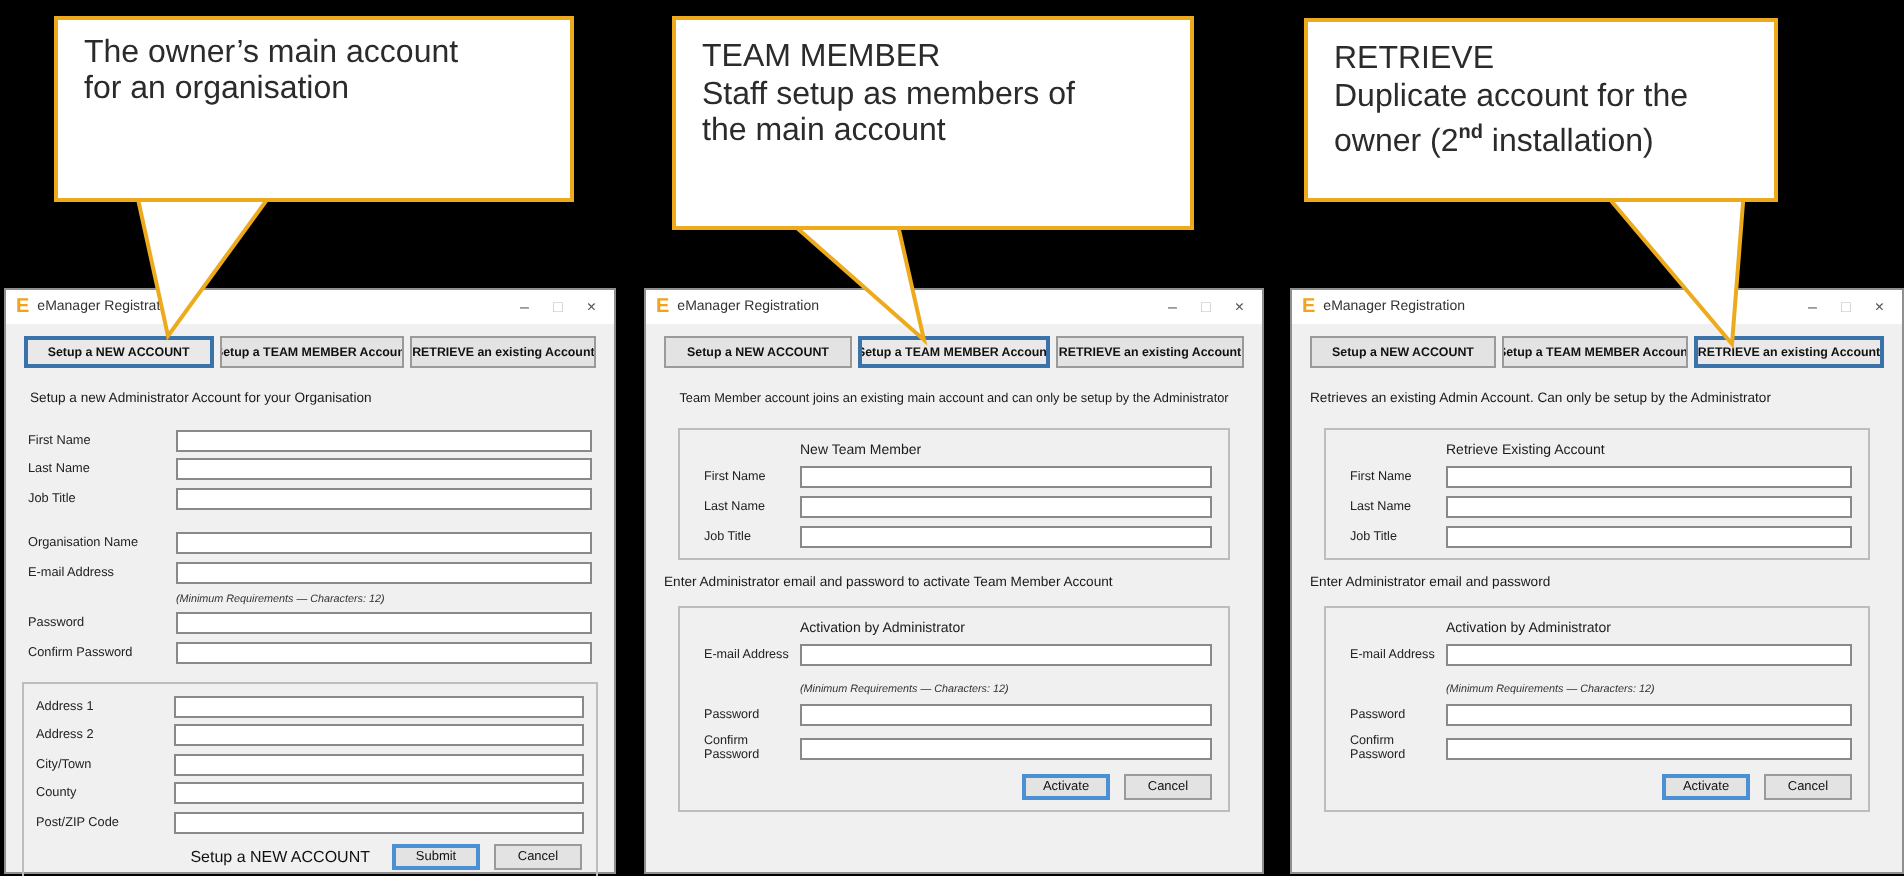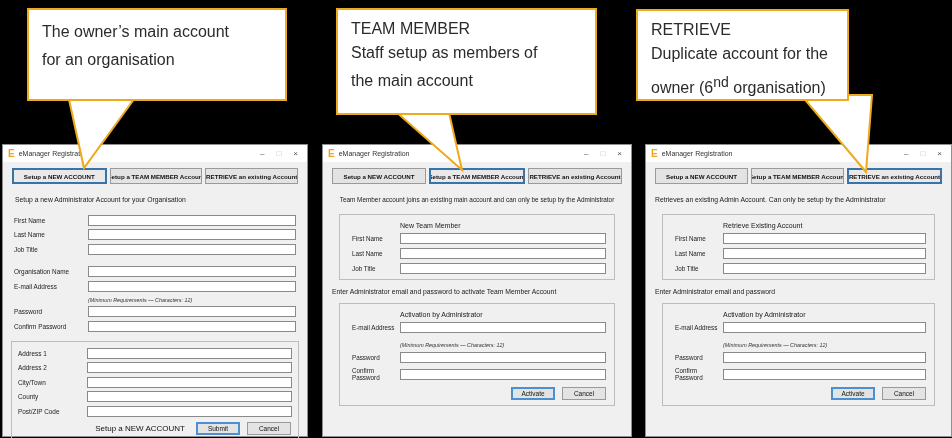--- a/index.html
+++ b/index.html
@@ -76,22 +76,22 @@
   .section-text { font-size:6.8px; color:#1a1a1a; margin:8px 8px 0 9px; }
   .btn-row { display:flex; justify-content:flex-end; gap:7px; margin-top:6px; }
 
   
   .tails { position:absolute; left:0; top:0; z-index:2; pointer-events:none; }
   .callout {
     position:absolute; z-index:3; background:#fff; border:2px solid #edaa1d;
     padding:8px 12px 0 13px; color:#2b2b2b;
   }
   .c-title { font-size:16px; font-weight:300; line-height:21px; }
-  .c-body  { font-size:16px; font-weight:300; line-height:28px; max-width:200px; }
-  .c-body sup { font-size:14px; }
+  .c-body  { font-size:16px; font-weight:300; line-height:18px; max-width:200px; }
+  .c-body sup { font-size:10px;font-weight:bold; }
 </style>
 </head>
 <body>
 
 <div class="stage">
 
   <div class="win w1">
     <div class="titlebar">
       <span class="app-icon">E</span>
       <span class="title-text">eManager Registration</span>
@@ -283,18 +283,18 @@
 
   <div class="callout" style="left:27px; top:8px; width:260px; height:93px;">
     <div class="c-body">The owner’s main account for an organisation</div>
   </div>
 
   <div class="callout" style="left:336px; top:8px; width:261px; height:107px;">
     <div class="c-title">TEAM MEMBER</div>
     <div class="c-body">Staff setup as members of the main account</div>
   </div>
 
-  <div class="callout" style="left:636px; top:9px; width:213px; height:92px;">
+  <div class="callout" style="left:652px; top:9px; width:237px; height:92px;">
     <div class="c-title">RETRIEVE</div>
-    <div class="c-body"><span>Duplicate account for the owner (6</span><sup>nd</sup><span> organisation)</span></div>
+    <div class="c-body"><span>Duplicate account for the owner (2</span><sup>nd</sup><span> installation)</span></div>
   </div>
 
 </div>
 
 </body></html>

